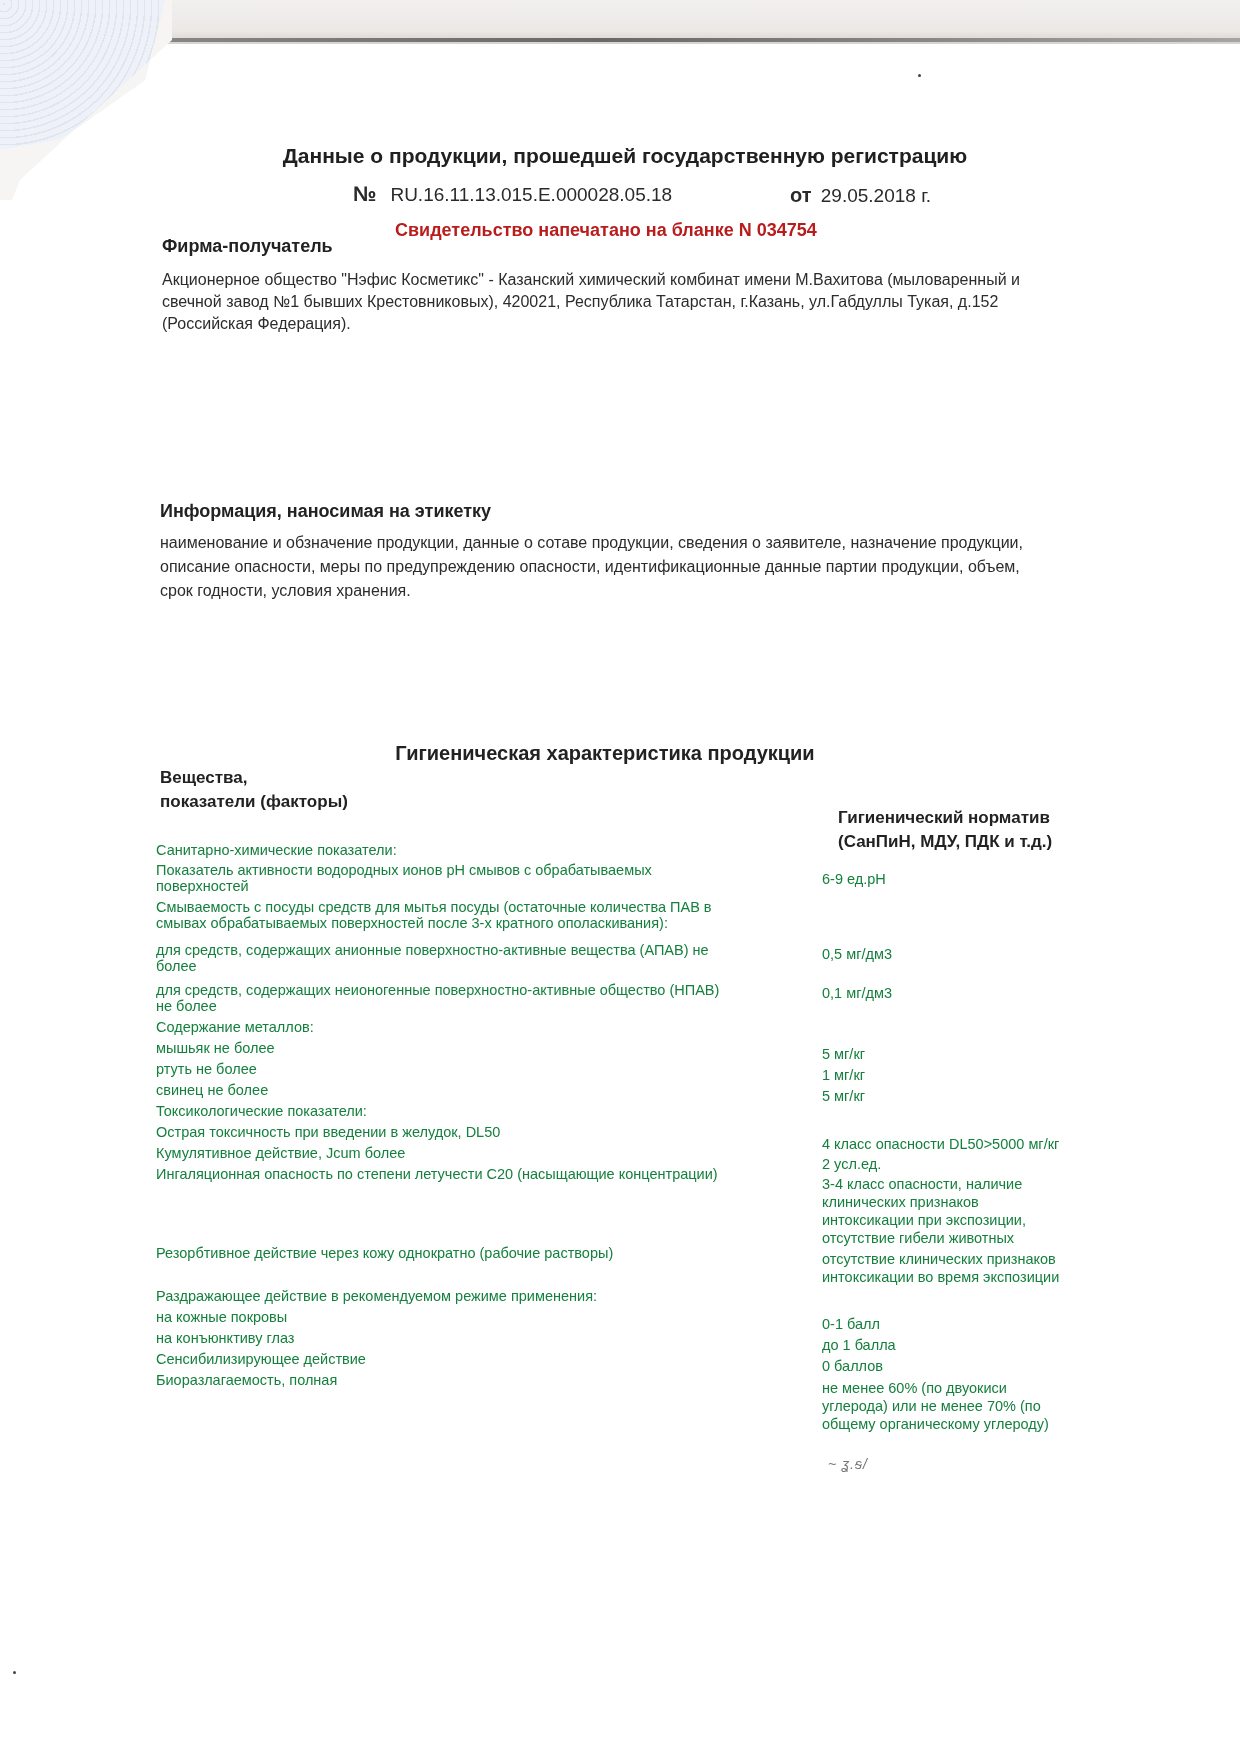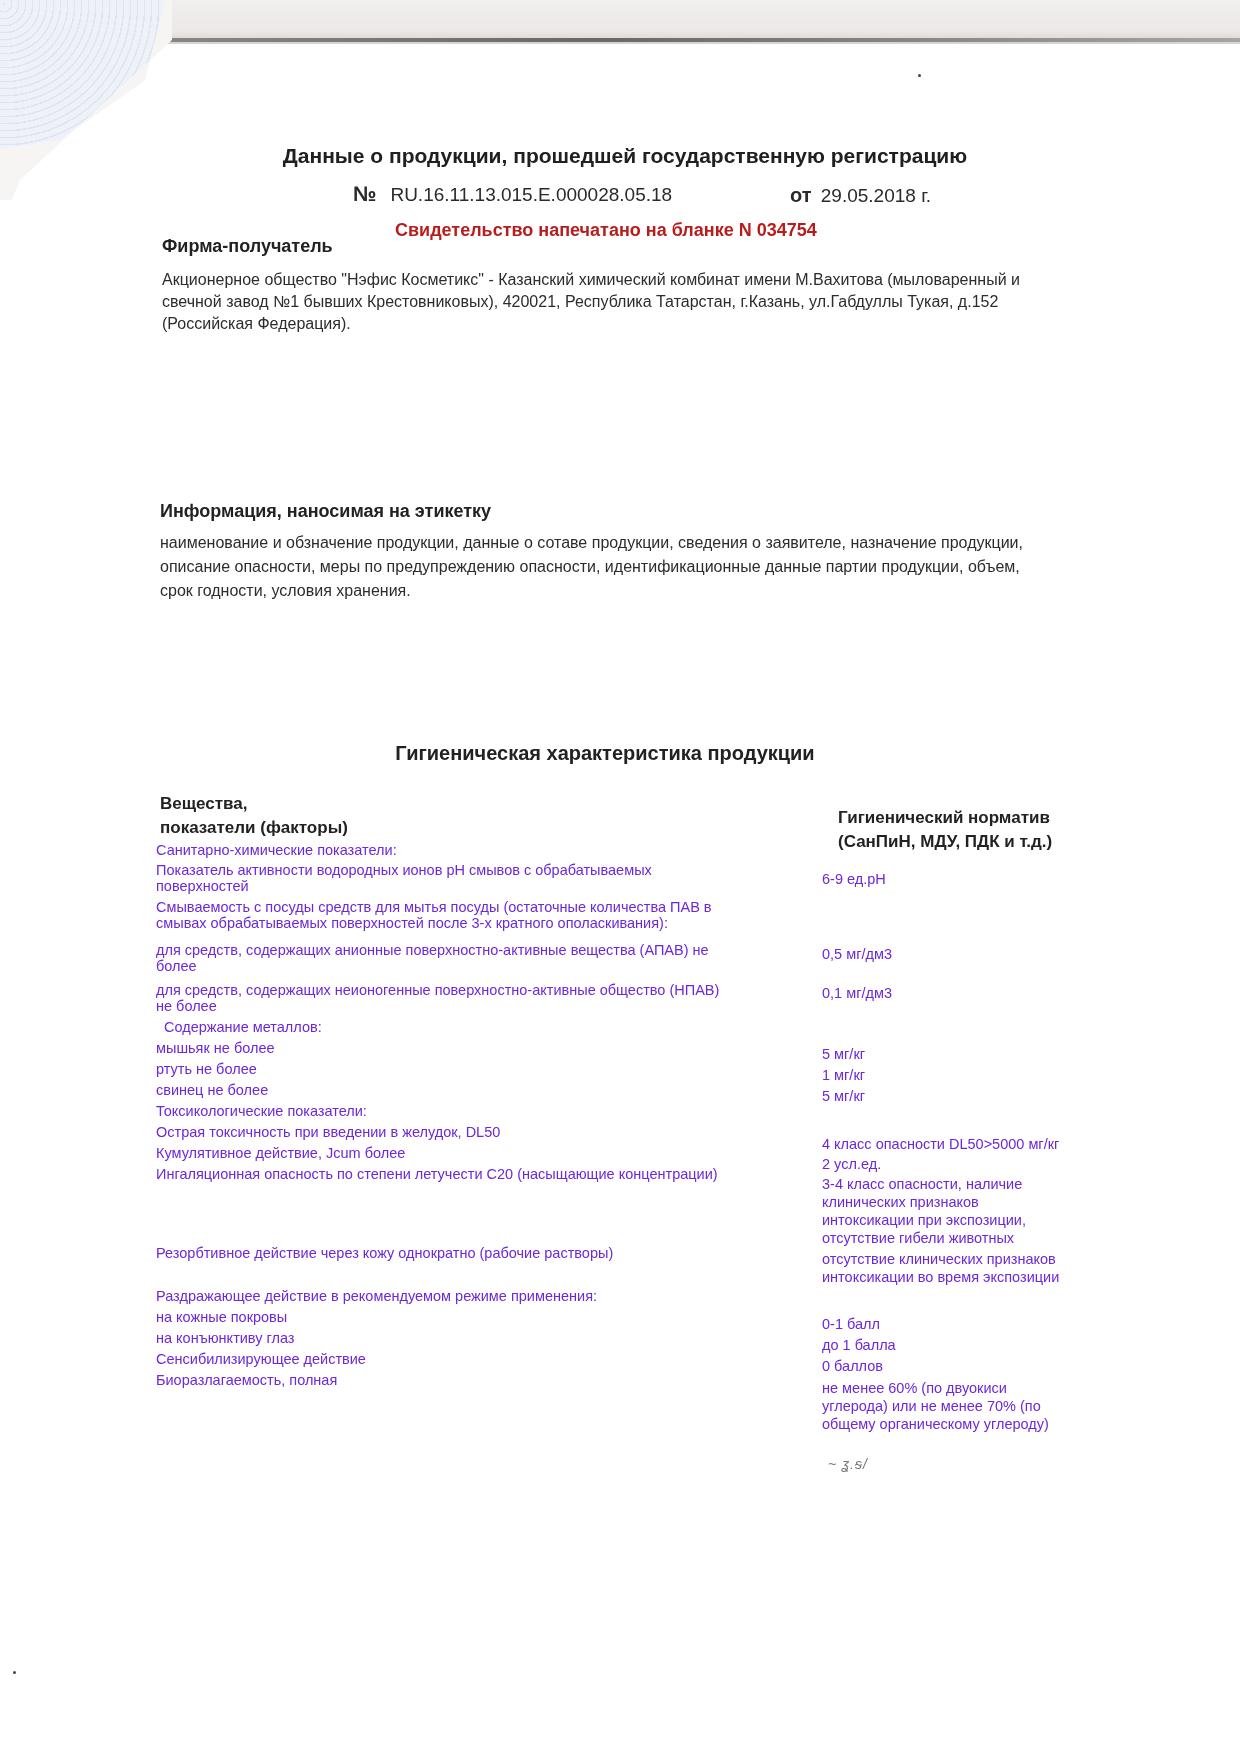--- a/index.html
+++ b/index.html
@@ -50,21 +50,21 @@
     position: absolute; font-size: 16px; line-height: 22px; color: #2c2c2c;
   }
   .hyg-title {
     position: absolute; left: 140px; width: 930px; top: 742px; text-align: center;
     font-weight: bold; font-size: 20px; color: #222;
   }
   .col-h {
     position: absolute; font-weight: bold; font-size: 17px; line-height: 24px; color: #222;
   }
   .row-left, .row-right {
-    position: absolute; font-size: 14.5px; line-height: 16px; color: #6d28d9;
+    position: absolute; font-size: 14.5px; line-height: 16px; color: #15803d;
   }
   .row-left { left: 156px; width: 650px; }
   .row-right { left: 822px; width: 280px; }
   .scribble {
     position: absolute; left: 828px; top: 1456px; font-size: 14px; color: #777;
     letter-spacing: 1px; font-style: italic;
   }
   .dot { position: absolute; width: 3px; height: 3px; background: #444; border-radius: 50%; }
 </style>
 </head>
@@ -97,21 +97,21 @@
   </div>
 
   <div class="section-h" style="left:160px; top:501px;">Информация, наносимая на этикетку</div>
   <div class="para" style="left:160px; top:531px; line-height:24px;">
     <div>наименование и обзначение продукции, данные о сотаве продукции, сведения о заявителе, назначение продукции,</div>
     <div>описание опасности, меры по предупреждению опасности, идентификационные данные партии продукции, объем,</div>
     <div>срок годности, условия хранения.</div>
   </div>
 
   <div class="hyg-title">Гигиеническая характеристика продукции</div>
-  <div class="col-h" style="left:160px; top:766px;margin-top:26px;">
+  <div class="col-h" style="left:160px; top:766px;">
     <div>Вещества,</div>
     <div>показатели (факторы)</div>
   </div>
   <div class="col-h" style="left:838px; top:776px;margin-top:30px;">
     <div>Гигиенический норматив</div>
     <div>(СанПиН, МДУ, ПДК и т.д.)</div>
   </div>
 
   <div id="rows">
       <div>
@@ -146,21 +146,21 @@
       <div>
         <div class="row-left" style="top: 982px;">
           <div>для средств, содержащих неионогенные поверхностно-активные общество (НПАВ)</div>
           <div>не более</div>
         </div>
         <div class="row-right" style="top: 985px;">
           <div>0,1 мг/дм3</div>
         </div>
       </div>
       <div>
-        <div class="row-left" style="top: 1019px; margin-left: 8px;">
+        <div class="row-left" style="top: 1019px;">
           <div>Содержание металлов:</div>
         </div>
       </div>
       <div>
         <div class="row-left" style="top: 1040px;">
           <div>мышьяк не более</div>
         </div>
         <div class="row-right" style="top: 1046px;">
           <div>5 мг/кг</div>
         </div>

